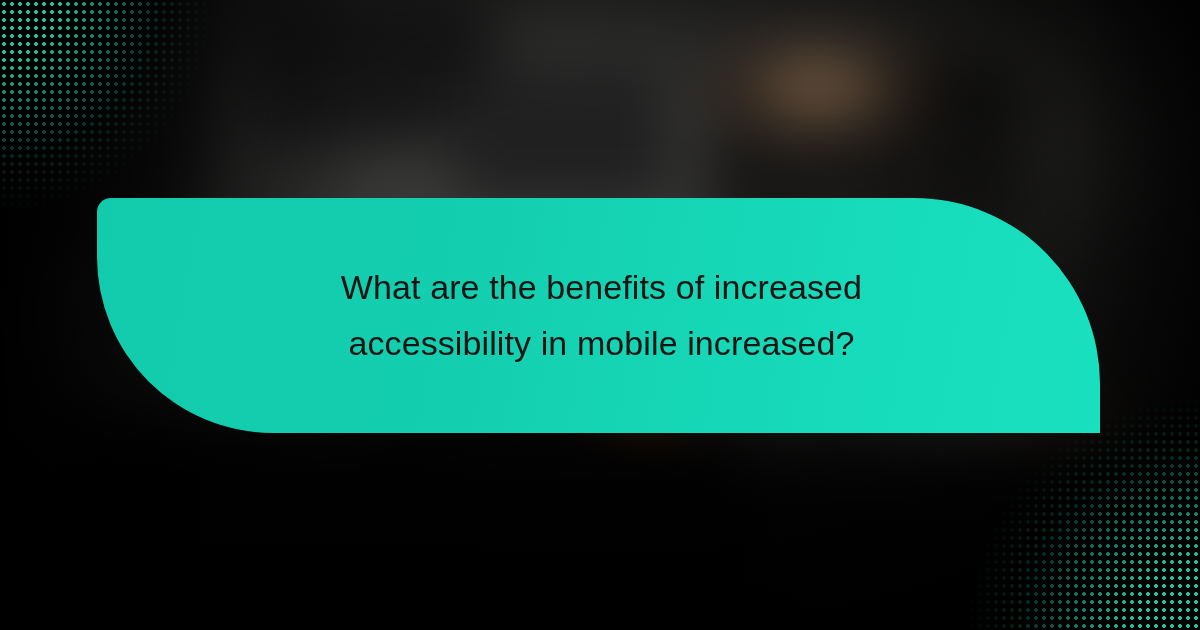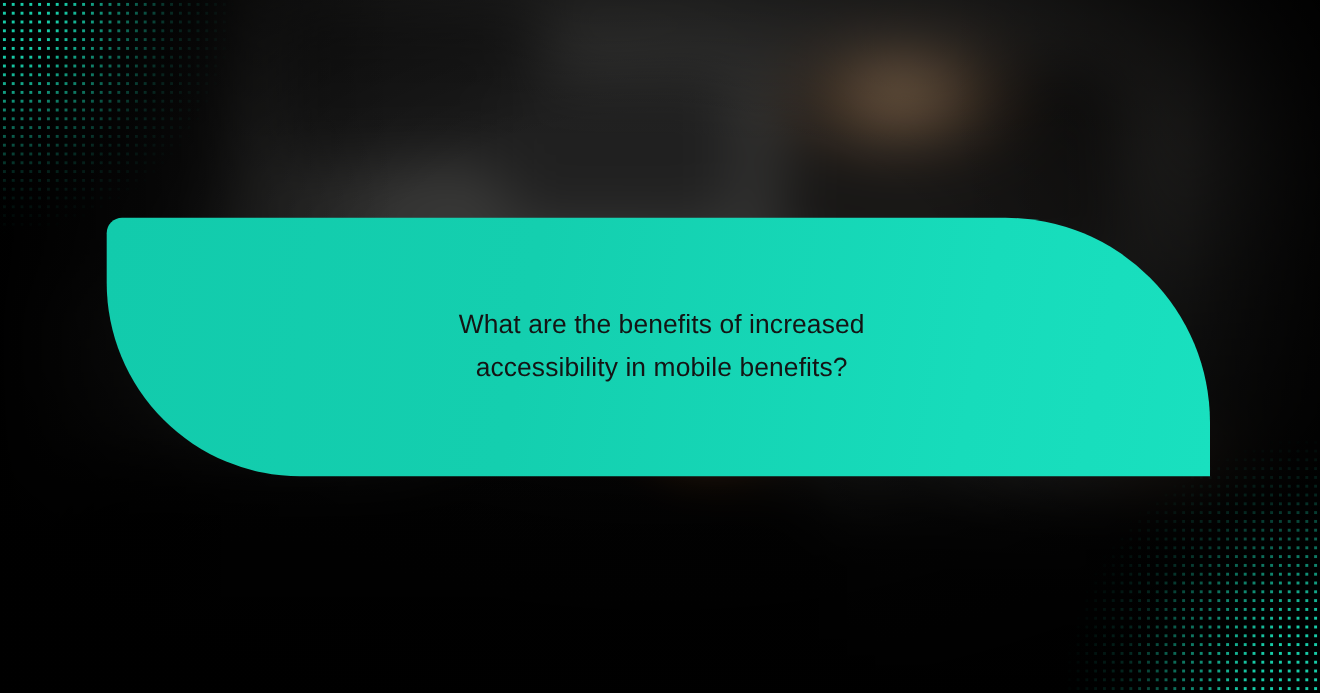--- a/index.html
+++ b/index.html
@@ -146,21 +146,21 @@
     align-items:center;
     justify-content:center;
     overflow:hidden;
   }
 
   .question-text {
     width:620px;
     text-align:center;
     color:#141414;
     font-family:"Liberation Sans", sans-serif;
-    font-size:24px;
+    font-size:34px;
     font-weight:400;
     line-height:1.62;
     letter-spacing:0.1px;
     transform:translateX(3px);
   }
   .question-line { display:block; white-space:nowrap; }
 </style>
 </head>
 <body>
 
@@ -183,17 +183,17 @@
   </div>
 
   <div class="bg-vignette"></div>
 
   <div class="halftone halftone-tl"></div>
   <div class="halftone halftone-br"></div>
 
   <div class="question-card">
     <div class="question-text">
       <span class="question-line">What are the benefits of increased</span>
-      <span class="question-line">accessibility in mobile benefits?</span>
+      <span class="question-line">accessibility in mobile increased?</span>
     </div>
   </div>
 
 </div>
 
 </body></html>

